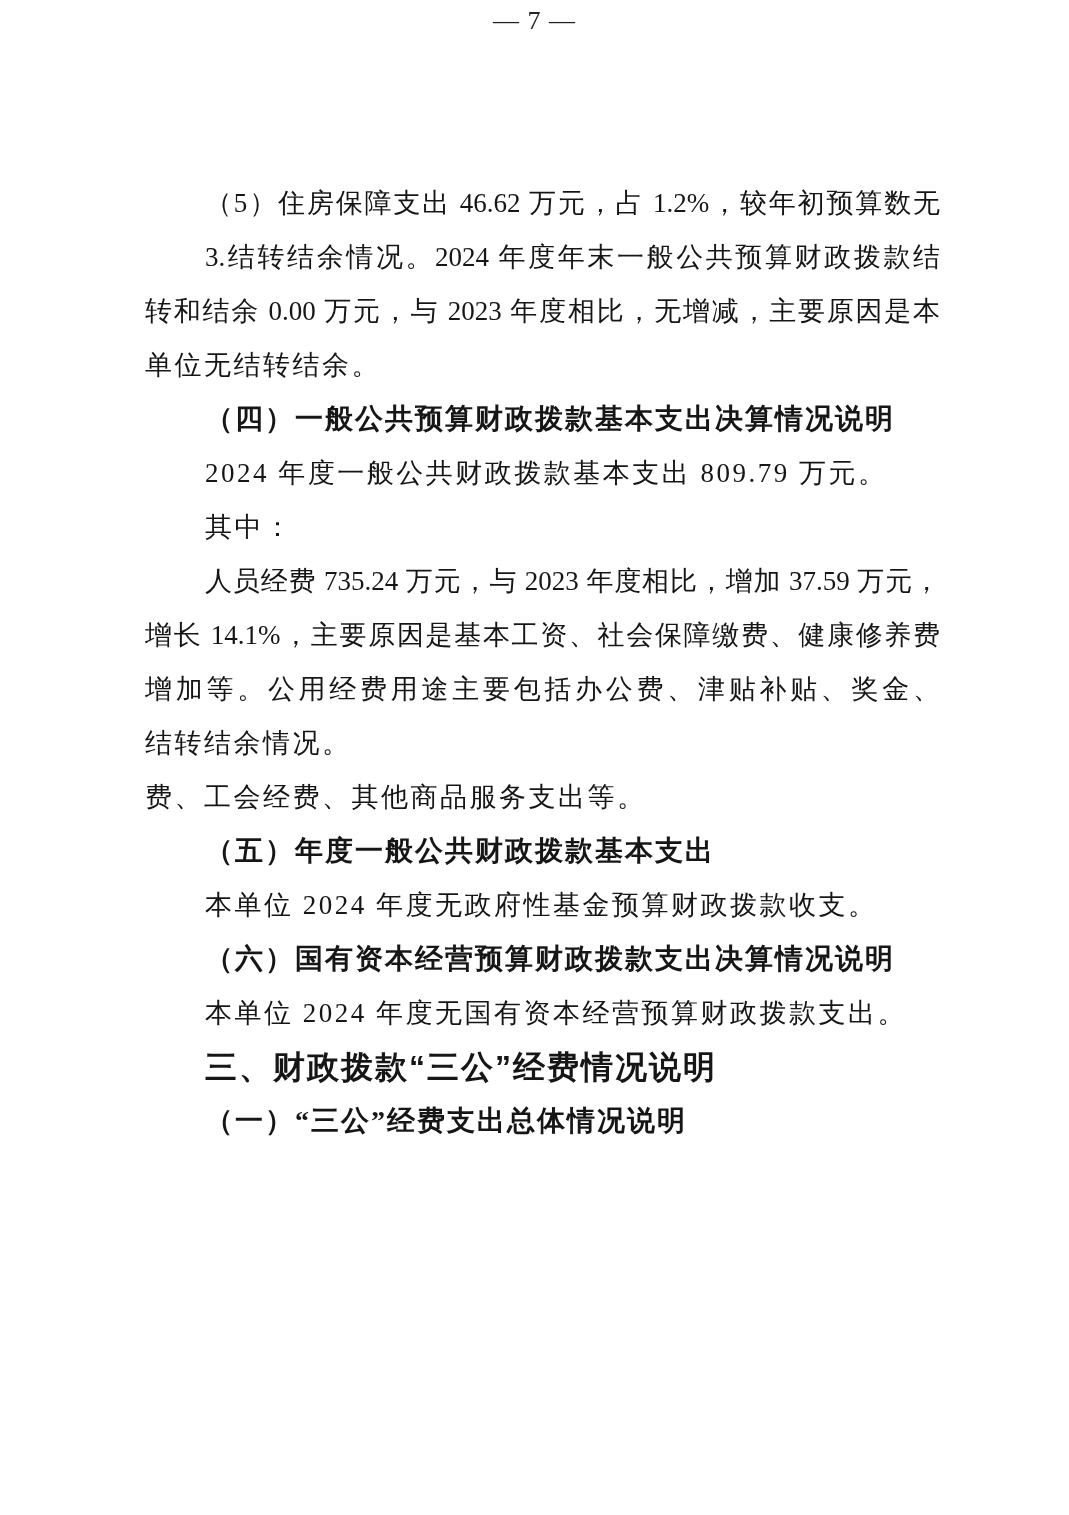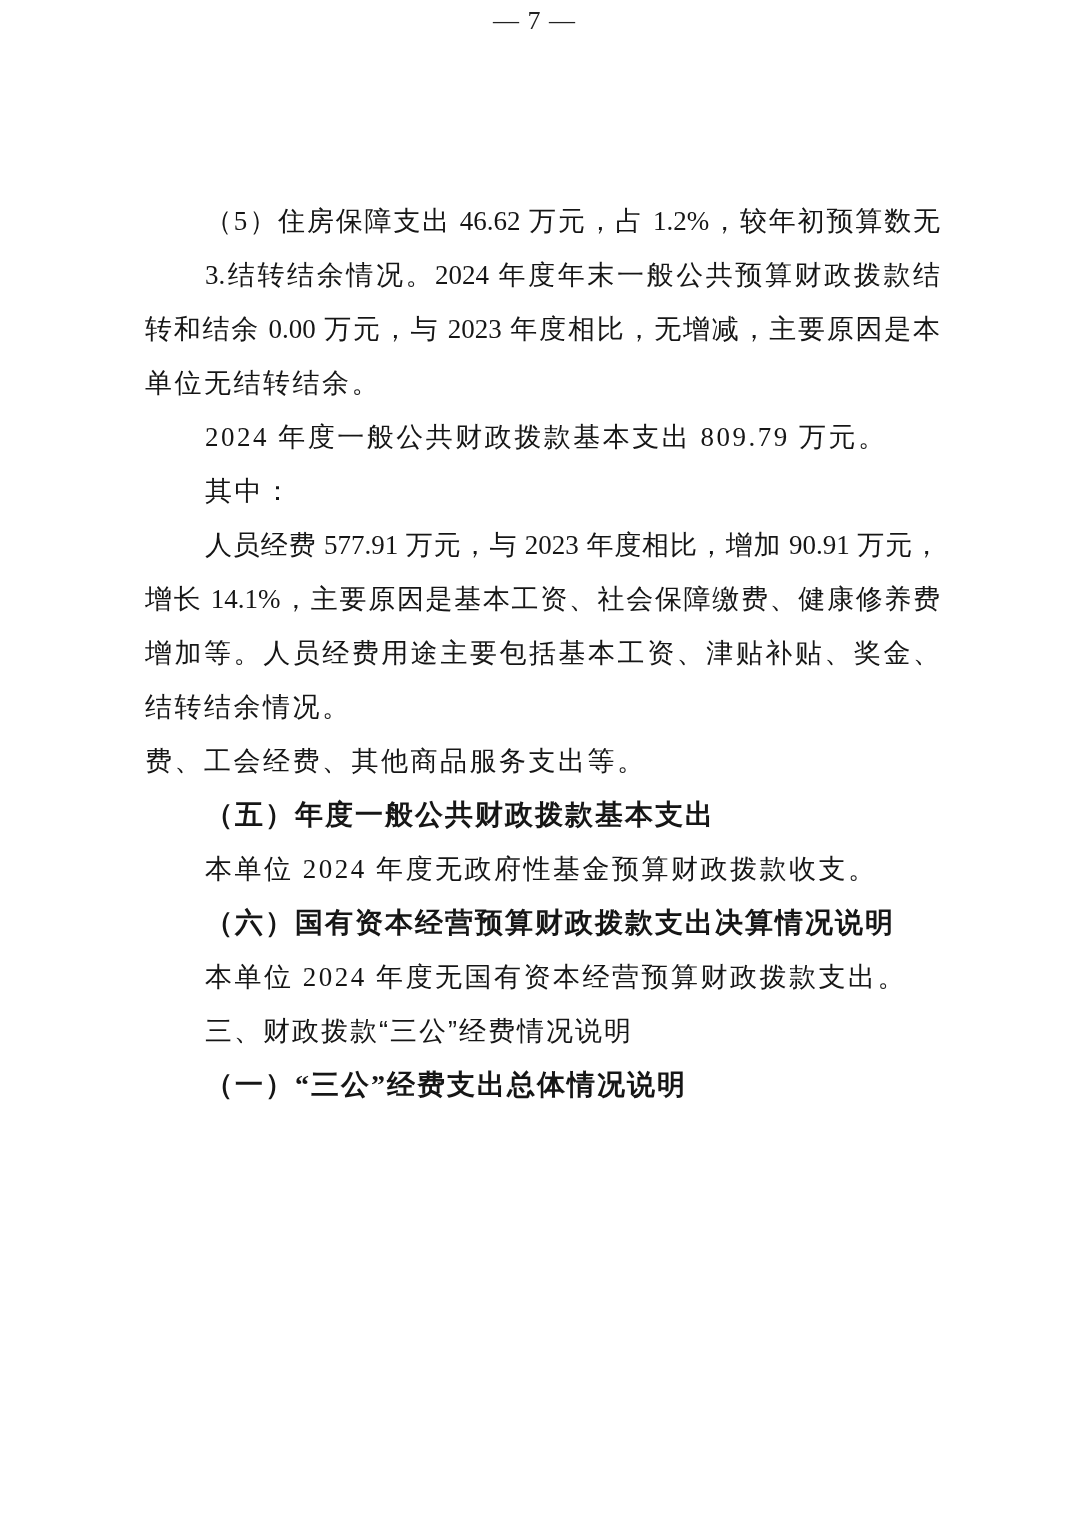--- a/index.html
+++ b/index.html
@@ -13,21 +13,21 @@
     height: 1515px;
     margin: 0 auto;
     background: #ffffff;
     color: #161616;
     font-family: "Liberation Serif", "DejaVu Serif", serif;
     overflow: hidden;
   }
   .doc {
     position: absolute;
     left: 145px;
-    top: 194px;
+    top: 176px;
     width: 795px;
   }
   .line {
     font-size: 27px;
     line-height: 54px;
     height: 54px;
     white-space: nowrap;
     letter-spacing: 2.5px;
   }
   .line.justify {
@@ -40,47 +40,48 @@
   .line.indent {
     text-indent: 60px;
   }
   .line.kaiti {
     font-weight: 600;
     font-size: 28px;
     letter-spacing: 2px;
   }
   .line.heiti {
     font-family: "Liberation Sans", "DejaVu Sans", sans-serif;
-    font-weight: 400;
-    font-size: 27px;
+    font-weight: 700;
+    font-size: 32px;
     letter-spacing: 2px;
   }
   .footer {
     margin-top: 6px;
     text-align: center;
     font-size: 26px;
     letter-spacing: 1px;
     color: #222222;
   }
 </style>
 </head>
 <body>
 
 <div class="page" style="background: rgb(255, 255, 255); color: rgb(22, 22, 22);">
   <div class="doc">
 
   <div class="line body indent justify">（5）住房保障支出 46.62 万元，占 1.2%，较年初预算数无</div>
       <div class="line body indent justify">3.结转结余情况。2024 年度年末一般公共预算财政拨款结</div>
       <div class="line body justify">转和结余 0.00 万元，与 2023 年度相比，无增减，主要原因是本</div>
       <div class="line body">单位无结转结余。</div>
+      <div class="line kaiti indent">（四）一般公共预算财政拨款基本支出决算情况说明</div>
       <div class="line body indent">2024 年度一般公共财政拨款基本支出 809.79 万元。</div>
       <div class="line body indent">其中：</div>
-      <div class="line body indent justify">人员经费 577.91 万元，与 2023 年度相比，增加 90.91 万元，</div>
+      <div class="line body indent justify">人员经费 735.24 万元，与 2023 年度相比，增加 37.59 万元，</div>
       <div class="line body justify">增长 14.1%，主要原因是基本工资、社会保障缴费、健康修养费</div>
-      <div class="line body justify">增加等。人员经费用途主要包括基本工资、津贴补贴、奖金、</div>
+      <div class="line body justify">增加等。公用经费用途主要包括办公费、津贴补贴、奖金、</div>
       <div class="line body">结转结余情况。</div>
       <div class="line body">费、工会经费、其他商品服务支出等。</div>
       <div class="line kaiti indent">（五）年度一般公共财政拨款基本支出</div>
       <div class="line body indent">本单位 2024 年度无政府性基金预算财政拨款收支。</div>
       <div class="line kaiti indent">（六）国有资本经营预算财政拨款支出决算情况说明</div>
       <div class="line body indent">本单位 2024 年度无国有资本经营预算财政拨款支出。</div>
       <div class="line heiti indent">三、财政拨款“三公”经费情况说明</div>
       <div class="line kaiti indent">（一）“三公”经费支出总体情况说明</div>
     </div>
   <div class="footer">— 7 —</div>

